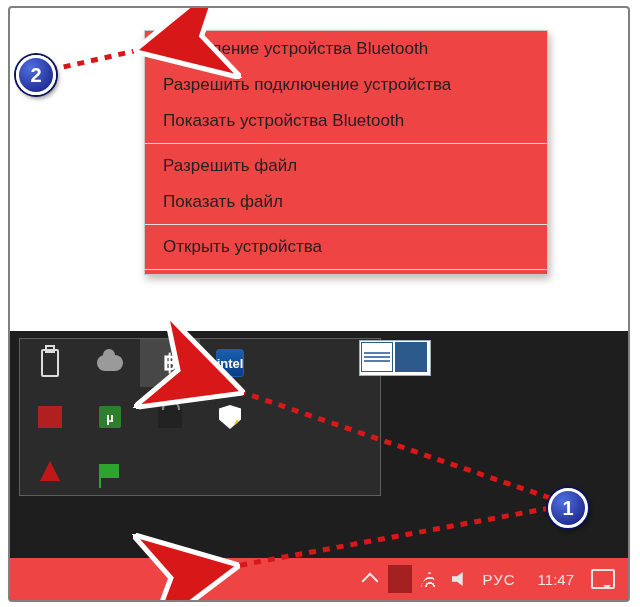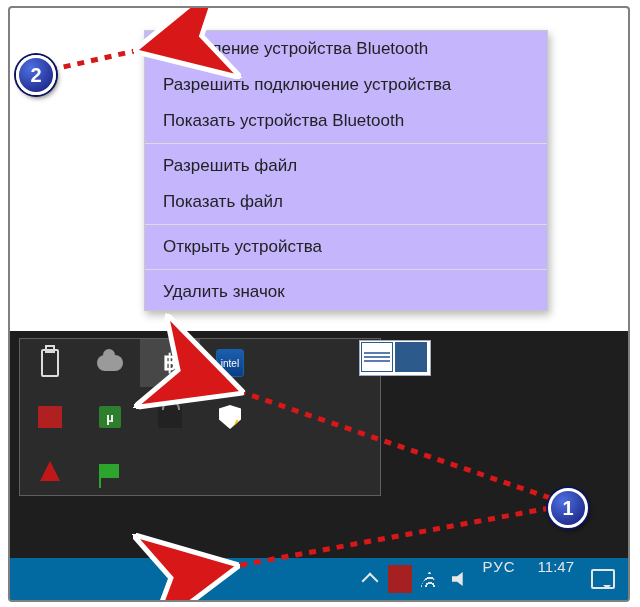--- a/index.html
+++ b/index.html
@@ -1,60 +1,60 @@
 <!DOCTYPE html>
 <html><head>
 <meta charset="utf-8">
 <style>
   html,body{margin:0;padding:0;width:640px;height:607px;font-family:"Segoe UI",Tahoma,Arial,sans-serif;background:#fff;overflow:hidden}
   .stage{position:relative;width:640px;height:607px}
   .frame{position:absolute;left:8px;top:6px;width:618px;height:592px;border:2px solid #808080;border-radius:4px;background:#fff;overflow:hidden}
 
   
-  .ctx{position:absolute;left:134px;top:22px;width:402px;background:#c4b5fd;border:1px solid #c8c8c8;box-shadow:2px 4px 8px rgba(0,0,0,.28)}
+  .ctx{position:absolute;left:134px;top:22px;width:402px;background:#ef4444;border:1px solid #c8c8c8;box-shadow:2px 4px 8px rgba(0,0,0,.28)}
   .ctx-item{padding:8px 18px;font-size:17px;color:#222;cursor:pointer}
   .ctx-item.bold{font-weight:400}
   .ctx-sep{height:1px;background:#dcdcdc;margin:4px 0}
 
   
   .dark{position:absolute;left:0;top:323px;right:0;bottom:0;background:#1e1e1e}
   .tray-pop{position:absolute;left:9px;top:7px;width:360px;background:#2b2b2b;border:1px solid #5f5f5f}
   .tray-row{display:flex;height:48px;align-items:center}
   .tray-cell{width:60px;height:48px;display:flex;align-items:center;justify-content:center;position:relative}
   .tray-cell.hl{background:#474747}
   .tray-row2{display:flex;height:48px;align-items:center;margin-top:6px}
 
   
   .thumbs{position:absolute;left:349px;top:9px;width:70px;height:34px;background:#fff;display:flex;border:1px solid #9faec0}
   .thumb{width:32px;height:30px;margin:1px;border:1px solid #2c5a8b;display:flex;flex-direction:column;justify-content:center;gap:2px;padding:2px;box-sizing:border-box}
   .thumb .l{height:2px;background:#5a7db0}
   .thumb2{background:#2c5a8b}
 
   
-  .taskbar{position:absolute;left:0;right:0;bottom:0;height:42px;background:#0369a1;display:flex;align-items:flex-start;color:#e6e6e6;font-size:15px}
+  .taskbar{position:absolute;left:0;right:0;bottom:0;height:42px;background:#ef4444;display:flex;align-items:center;color:#e6e6e6;font-size:15px}
   .tb-spacer{flex:1}
   .tb-item{width:30px;display:flex;justify-content:center;align-items:center;height:42px}
   .tb-lang{padding:0 8px;letter-spacing:1px}
   .tb-clock{padding:0 14px}
   .chevron{display:inline-block;width:10px;height:10px;border-left:2px solid #e6e6e6;border-top:2px solid #e6e6e6;transform:rotate(45deg);margin-top:4px}
   .tb-shield{width:24px;height:28px;background:#a52020;display:inline-block}
   .wifi{display:inline-block;width:18px;height:16px;background:
       radial-gradient(circle at 50% 100%, transparent 3px, #e6e6e6 3px 5px, transparent 5px 8px, #e6e6e6 8px 10px, transparent 10px 13px, #e6e6e6 13px 15px, transparent 15px);
       clip-path:polygon(0 100%,100% 100%,50% 0)}
   .speaker{display:inline-block;width:16px;height:14px;background:#e6e6e6;clip-path:polygon(0 30%,35% 30%,70% 0,70% 100%,35% 70%,0 70%)}
   .bubble{display:inline-block;width:20px;height:16px;border:2px solid #e6e6e6;border-radius:2px;position:relative}
   .bubble:after{content:"";position:absolute;right:2px;bottom:-6px;width:0;height:0;border:4px solid transparent;border-top-color:#e6e6e6}
 
   
   .i-usb{width:14px;height:24px;border:2px solid #dcdcdc;border-radius:2px;position:relative}
   .i-usb:before{content:"";position:absolute;top:-6px;left:2px;width:6px;height:4px;border:2px solid #dcdcdc}
   .i-cloud{width:26px;height:16px;background:#9a9a9a;border-radius:10px;position:relative}
   .i-cloud:before{content:"";position:absolute;top:-6px;left:6px;width:12px;height:12px;background:#9a9a9a;border-radius:50%}
   .i-bt{color:#fff;font-size:22px;font-weight:700}
-  .i-intel{width:26px;height:26px;background:linear-gradient(#1a5fad,#0b3d86);border:1px solid #1a5fad;border-radius:3px;display:flex;align-items:center;justify-content:center;color:#fff;font-size:10px;font-weight:400}
+  .i-intel{width:26px;height:26px;background:linear-gradient(#1a5fad,#0b3d86);border:1px solid #1a5fad;border-radius:3px;display:flex;align-items:center;justify-content:center;color:#fff;font-size:13px;font-weight:700}
   .i-red{width:24px;height:22px;background:#b02020}
   .i-ut{width:22px;height:22px;background:#2d7f2d;color:#fff;display:flex;align-items:center;justify-content:center;font-size:13px;font-weight:700;border-radius:2px}
   .i-hp{width:24px;height:22px;background:#222;position:relative}
   .i-hp:before{content:"";position:absolute;top:-6px;left:4px;width:14px;height:8px;border:2px solid #888;border-bottom:none;border-radius:10px 10px 0 0}
   .i-shield2{width:22px;height:24px;background:#fff;position:relative;clip-path:polygon(50% 0,100% 15%,100% 60%,50% 100%,0 60%,0 15%)}
   .i-shield2:after{content:"";position:absolute;right:-2px;bottom:-2px;width:12px;height:12px;background:#f5c500;clip-path:polygon(50% 0,100% 100%,0 100%)}
   .i-arrowup{width:0;height:0;border-left:10px solid transparent;border-right:10px solid transparent;border-bottom:20px solid #c01818}
   .i-flag{width:18px;height:14px;background:#2ca52c;position:relative}
   .i-flag:after{content:"";position:absolute;left:-2px;top:0;width:2px;height:24px;background:#2ca52c}
 
@@ -76,21 +76,20 @@
   <div class="ctx">
     <div class="ctx-item">Добавление устройства Bluetooth</div>
     <div class="ctx-item">Разрешить подключение устройства</div>
     <div class="ctx-item bold">Показать устройства Bluetooth</div>
     <div class="ctx-sep"></div>
     <div class="ctx-item">Разрешить файл</div>
     <div class="ctx-item">Показать файл</div>
     <div class="ctx-sep"></div>
     <div class="ctx-item">Открыть устройства</div>
     <div class="ctx-sep"></div>
-    <div class="ctx-item">Удалить значок</div>
   </div>
 
   <div class="dark">
 
     <div class="tray-pop">
       <div class="tray-row">
         <div class="tray-cell">
               <span class="i-usb"></span>
             </div>
         <div class="tray-cell">

